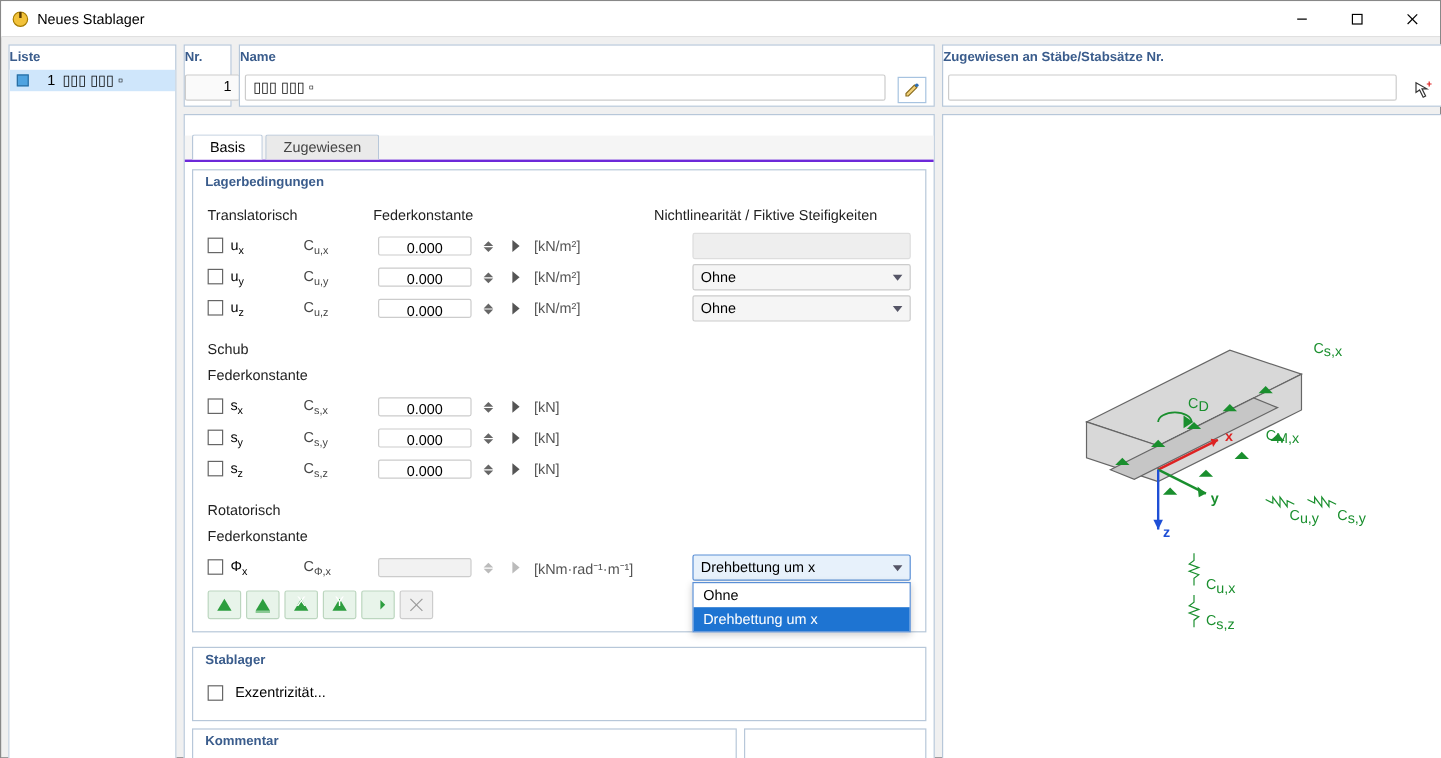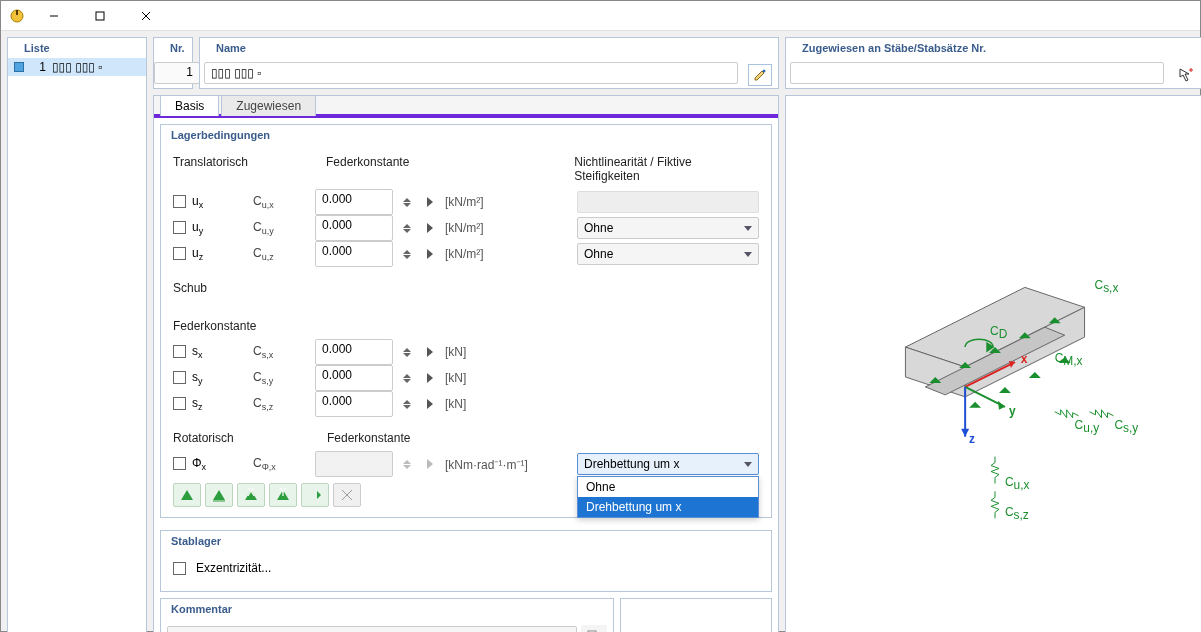--- a/index.html
+++ b/index.html
@@ -4,21 +4,21 @@
 <style>
   * { box-sizing: border-box; font-family: "Segoe UI", Tahoma, sans-serif; font-size: 12px; }
   body { margin: 0; background: #fff; }
   .window { width: 1201px; height: 632px; border: 1px solid #888; display: flex; flex-direction: column; background:#f0f0f0;}
   .titlebar { height: 30px; background: #fff; display: flex; align-items: center; padding: 0 0 0 8px; border-bottom:1px solid #e0e0e0;}
   .titlebar .icon { width:16px; height:16px; margin-right:6px; display:inline-flex; align-items:center; justify-content:center; }
   .titlebar .title { flex:1; font-size:12px; }
   .titlebar .winbtn { width:46px; height:30px; display:flex; align-items:center; justify-content:center; }
   .content { flex:1; display:flex; gap:6px; padding:6px 6px 2px 6px; }
   .panel { border:1px solid #b7c7d9; background:#fff; display:flex; flex-direction:column; }
-  .panel-head { font-size:11px; font-weight:bold; color:#3a5c8c; padding:4px 16px; }
+  .panel-head { font-size:11px; font-weight:bold; color:#3a5c8c; padding:4px 0; }
   .left-panel { width:200px; display:flex; flex-direction:column; gap:4px;}
   .left-list { flex:1; background:#fff; overflow:auto; }
   .left-list .item { background:#cfe6fb; padding:2px 20px 2px 6px; display:flex; align-items:center; gap:6px;}
   .left-list .bullet{ width:10px;height:10px;background:#4fa3e0;border:1px solid #2b6fa3;}
   .left-list .num{ width:16px; text-align:right;}
   .left-list .name{ flex:1;}
   .left-toolbar{ display:flex; gap:2px; align-items:center; padding:2px 0;}
   .tbtn{ width:26px; height:24px; border:1px solid transparent; background:#f4f4f4; display:flex; align-items:center; justify-content:center; border-radius:2px; }
   .tbtn.flat{ background:transparent; }
   .right-col{ flex:1; display:flex; flex-direction:column; gap:6px; }
@@ -26,32 +26,32 @@
   .nr-panel{ width:40px;}
   .nr-box{ margin:4px; width:46px; height:22px; border:1px solid #ccc; background:#fafafa; text-align:right; padding:2px 6px; border-radius:2px; margin-left:auto;}
   .name-panel{ flex:1; position:relative;}
   .name-input{ margin:4px; width:calc(100% - 44px); height:22px; border:1px solid #ccc; padding:2px 6px; border-radius:2px; background:#fff;}
   .name-edit{ position:absolute; right:6px; top:26px; width:24px; height:22px; border:1px solid #a7c3e0; background:#fff; display:flex;align-items:center;justify-content:center;}
   .assign-panel{ width:420px; position:relative;}
   .assign-input{ margin:4px; width:calc(100% - 44px); height:22px; border:1px solid #ccc; padding:2px 6px; border-radius:2px; background:#fff;}
   .assign-pick{ position:absolute; right:6px; top:26px; width:24px;height:22px; display:flex;align-items:center;justify-content:center;}
   .body-row{ flex:1; display:flex; gap:6px; }
   .main-panel{ flex:1; position:relative; }
-  .tabs-strip{ display:flex; gap:0; border-bottom:4px solid #6d28d9; background:#f5f5f5; padding:0 6px; height:22px; align-items:center;}
+  .tabs-strip{ display:flex; gap:0; border-bottom:2px solid #6d28d9; background:#f5f5f5; padding:0 6px; height:22px; align-items:flex-end;margin-top:17px;}
   .tab{ padding:3px 14px; border:1px solid #b7c7d9; border-bottom:none; background:#eaeaea; margin-right:2px; border-radius:2px 2px 0 0; color:#444;}
   .tab.active{ background:#fff; font-weight:normal; color:#000;}
   .group{ border:1px solid #b7c7d9; margin:6px; background:#fff; padding:0; }
   .group-title{ color:#3a5c8c; font-weight:bold; font-size:11px; padding:4px 10px;}
   .group-body{ padding:4px 12px 10px 12px;}
   .section-label{ padding:6px 0 2px 0; color:#222;}
   .row{ display:flex; align-items:center; gap:10px; height:26px; }
   .chk{ width:13px;height:13px;border:1px solid #666; background:#fff;}
   .dof{ width:70px; display:flex; align-items:center; gap:6px;}
   .fk{ width:52px; color:#444;}
-  .numbox{ width:78px; height:26px; border:1px solid #ccc; background:#fff; text-align:left; padding:2px 6px; border-radius:2px;}
+  .numbox{ width:78px; height:16px; border:1px solid #ccc; background:#fff; text-align:center; padding:2px 6px; border-radius:2px;}
   .numbox.disabled{ background:#f2f2f2; color:#888;}
   .spin{ width:12px; height:20px; display:flex; flex-direction:column; justify-content:center; gap:1px;}
   .spin .tri{ width:0;height:0;border-left:4px solid transparent;border-right:4px solid transparent;}
   .spin .up{ border-bottom:4px solid #666;}
   .spin .down{ border-top:4px solid #666;}
   .spin.disabled .up{ border-bottom-color:#bbb;}
   .spin.disabled .down{ border-top-color:#bbb;}
   .play{ width:0;height:0;border-top:5px solid transparent;border-bottom:5px solid transparent;border-left:6px solid #555; margin-left:2px;}
   .play.disabled{ border-left-color:#bbb;}
   .unit{ color:#555; margin-left:2px; width:110px;}
@@ -73,37 +73,38 @@
   .comment-row{ display:flex; gap:6px; }
   .comment-panel{ flex:1;}
   .comment-body{ padding:6px; display:flex; gap:4px; align-items:center;}
   .comment-input{ flex:1; height:22px; border:1px solid #ccc; border-radius:2px; background:#f5f5f5; display:flex; align-items:center; justify-content:flex-end; padding-right:6px;}
   .comment-extra{ width:152px; height:66px;}
   .footer{ height:40px; display:flex; align-items:center; padding:4px 10px; gap:6px; border-top:1px solid #d0d0d0; background:#f0f0f0;}
   .footer .spacer{ flex:1;}
   .btn{ min-width:72px; height:24px; border:1px solid #adadad; background:#f1f1f1; border-radius:2px; padding:0 12px; display:flex;align-items:center;justify-content:center;}
   .btn.default{ border:2px solid #0a5bd3; background:#fff;}
   .sub{ font-size:9px; vertical-align:sub;}
-  .headers-row{ display:flex; gap:16px; margin-bottom:4px; }
+  .headers-row{ display:flex; gap:0; margin-bottom:4px; }
   .headers-row .h1{ width:138px; }
   .headers-row .h2{ width:234px; }
   .headers-row .h3{ }
   svg{ display:block; }
 </style>
 </head>
 <body>
 
 <div class="window">
   <div class="titlebar">
     <span class="icon">
       <svg width="16" height="16" viewBox="0 0 16 16">
           <circle cx="8" cy="8" r="6" fill="#f2c23a" stroke="#a67c00"></circle>
           <rect x="7" y="2" width="2" height="5" fill="#5a3b00"></rect>
         </svg>
     </span>
+    <span class="title">Neues Stablager</span>
     <div class="winbtn">
         <svg width="10" height="10">
           <line x1="1" y1="5" x2="9" y2="5" stroke="#000"></line>
         </svg>
       </div>
     <div class="winbtn">
         <svg width="10" height="10">
           <rect x="1" y="1" width="8" height="8" fill="none" stroke="#000"></rect>
         </svg>
       </div>
@@ -312,21 +313,21 @@
                 <div class="fk">C<span class="sub">s,z</span></div>
                 <div class="numbox">0.000</div>
                 <div class="spin">
                     <div class="tri up"></div>
                     <div class="tri down"></div>
                   </div>
                 <div class="play"></div>
                 <div class="unit">[kN]</div>
               </div>
 
-              <div class="headers-row" style="margin-top:8px;">
+              <div class="headers-row" style="margin-top:8px;flex-direction:column;">
                 <div class="h1 section-label">Rotatorisch</div>
                 <div class="h2 section-label">Federkonstante</div>
               </div>
               <div class="row">
                 <div class="dof">
                     <span class="chk"></span>
                     <span>Φ<span class="sub">x</span></span>
                   </div>
                 <div class="fk">C<span class="sub">Φ,x</span></div>
                 <div class="numbox disabled"></div>

